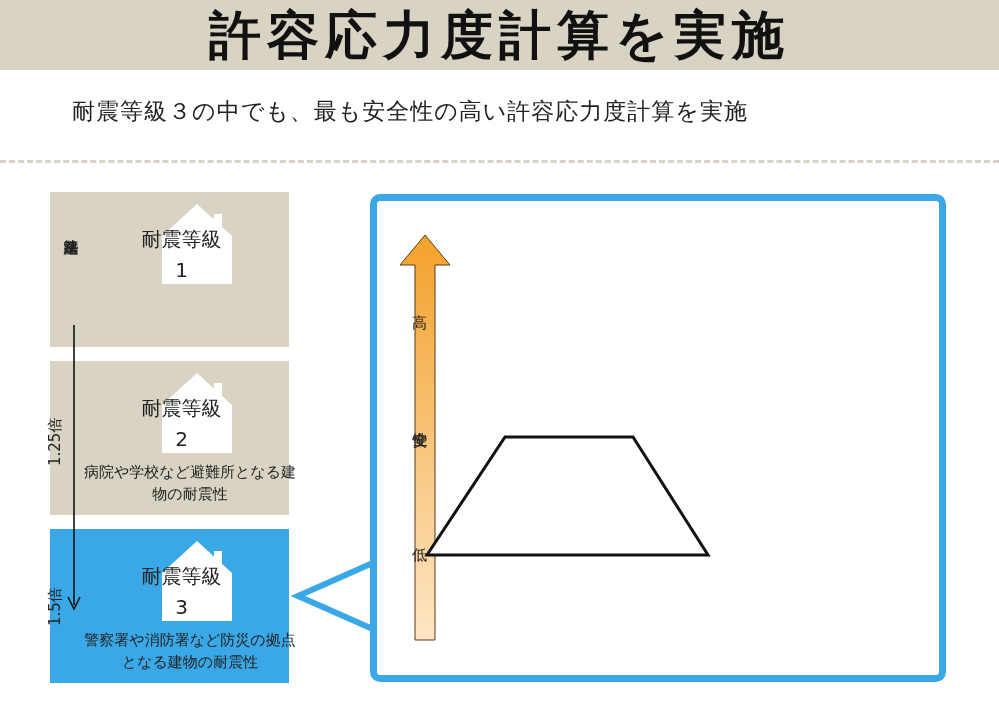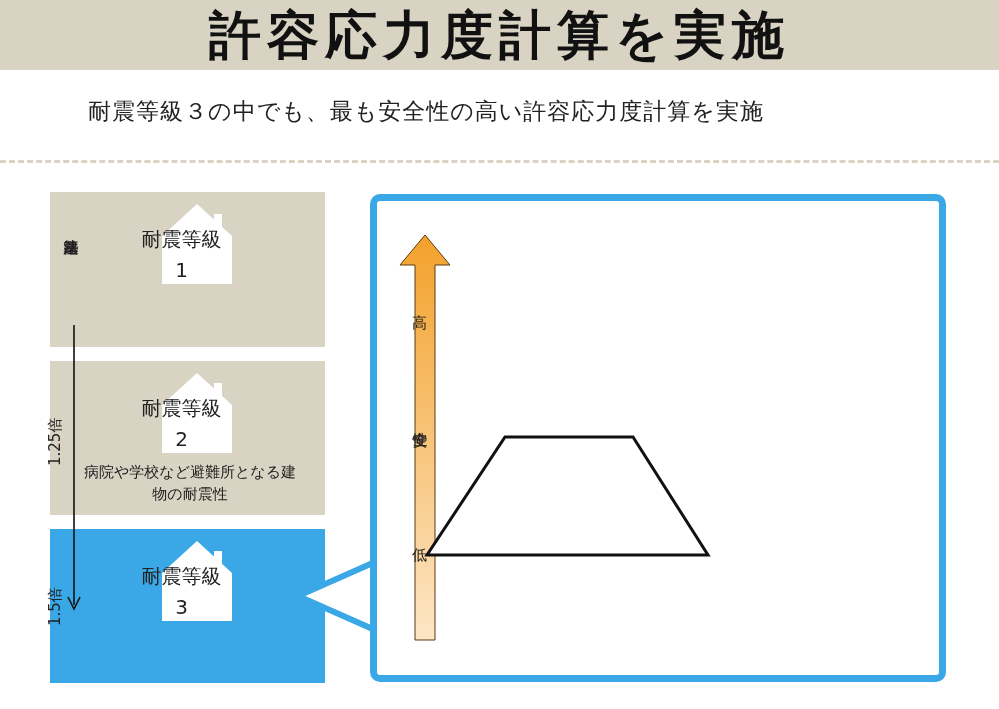--- a/index.html
+++ b/index.html
@@ -2,24 +2,24 @@
 <html><head>
 <meta charset="utf-8">
 <style>
   html,body{margin:0;padding:0;}
   body{width:999px;height:709px;position:relative;background:#ffffff;overflow:hidden;
        font-family:"DejaVu Sans","Liberation Sans",sans-serif;color:#1a1a1a;}
   .abs{position:absolute;}
   .header-band{left:0;top:0;width:999px;height:70px;background:#d8d3c3;}
   .main-title{left:0;top:0;width:999px;height:70px;line-height:70px;text-align:center;
        font-size:52px;font-weight:bold;letter-spacing:6px;color:#111;}
-  .subtitle{left:0;top:96px;width:820px;text-align:center;font-size:23px;color:#222;letter-spacing:1px;padding-left:16px;}
+  .subtitle{left:0;top:96px;width:820px;text-align:center;font-size:23px;color:#222;letter-spacing:1px;}
   .dash-line{left:0;top:160px;width:999px;height:0;border-top:3px dashed #d8d3c3;}
 
-  .grade-card{left:50px;width:239px;background:#d8d3c3;padding-left:36px;}
+  .grade-card{left:50px;width:239px;background:#d8d3c3;}
   .grade-card.active{background:#3aa8e6;}
   .house{position:absolute;left:66px;top:12px;width:70px;}
   .house-svg{position:absolute;left:0;top:0;}
   .grade-title{position:absolute;left:0;width:263px;text-align:center;font-size:20px;color:#222;}
   .grade-num{position:absolute;left:0;width:263px;text-align:center;font-size:20px;color:#222;}
   .grade-desc{position:absolute;left:30px;width:220px;text-align:center;font-size:15px;line-height:22px;color:#222;}
 
   .vert-label{writing-mode:vertical-rl;font-size:15px;color:#222;}
   .rot-label{font-size:15px;color:#222;transform:rotate(-90deg);transform-origin:left top;white-space:nowrap;}
 
@@ -58,20 +58,21 @@
 
 <div class="abs grade-card active" style="top:529px;height:154px;">
   <div class="house" style="left:112px;top:12px;">
     <svg class="house-svg" width="70" height="80" viewBox="0 0 70 80">
         <path d="M35 0 L70 32 L70 80 L0 80 L0 32 Z" fill="#fff"></path>
         <rect x="52" y="10" width="8" height="16" fill="#fff"></rect>
       </svg>
   </div>
   <div class="grade-title" style="top:34px;">耐震等級</div>
   <div class="grade-num" style="top:66px;">3</div>
+  <div class="grade-desc" style="top:100px;">警察署や消防署など防災の拠点となる建物の耐震性</div>
 </div>
 
 <div class="abs vert-label" style="left:61px;top:228px;">建築基準法</div>
 <svg class="abs" style="left:64px;top:325px;" width="20" height="290">
   <line x1="10" y1="0" x2="10" y2="280" stroke="#111" stroke-width="1.6"></line>
   <path d="M4 272 L10 284 L16 272" fill="none" stroke="#111" stroke-width="1.6"></path>
 </svg>
 <div class="abs rot-label" style="left:46px;top:466px;">1.25倍</div>
 <div class="abs rot-label" style="left:46px;top:626px;">1.5倍</div>
 

